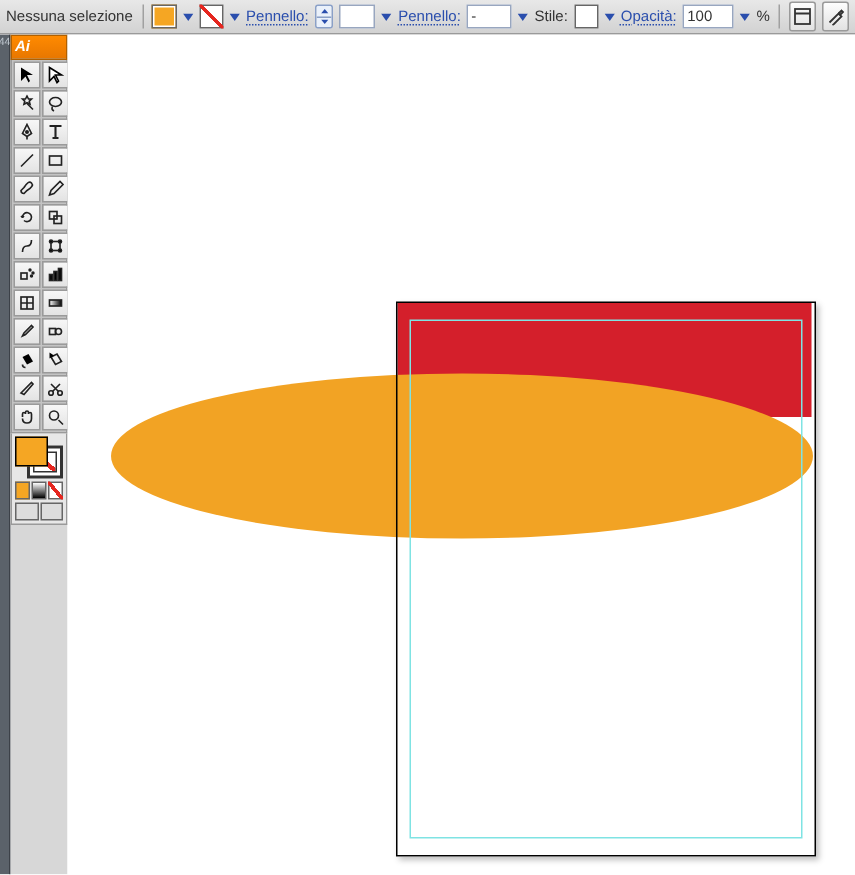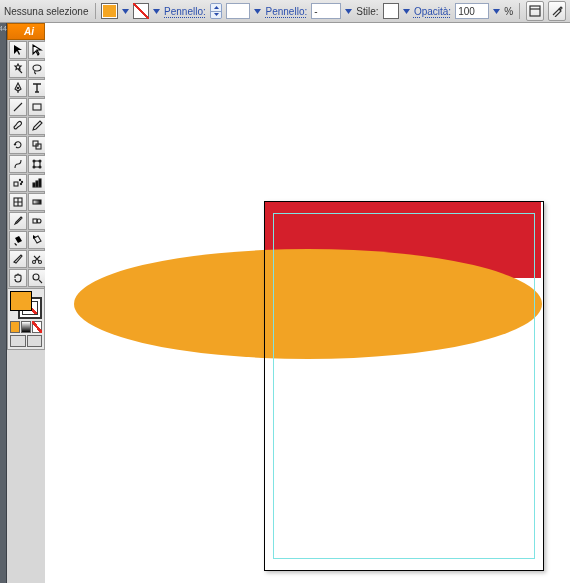--- a/index.html
+++ b/index.html
@@ -125,21 +125,21 @@
     width: 38px;
     display: flex;
     flex-direction: column;
     background: #d7d7d7;
   }
   .tools-header {
     height: 15px;
     background: linear-gradient(#ff8a00, #e87700);
     border: 1px solid #b06000;
     display: flex; align-items: center; justify-content: flex-start;
-    padding-left: 16px;
+    padding-left: 2px;
     color: #fff;
     font-weight: bold;
     font-style: italic;
     font-size: 10px;
   }
   .tool-grid {
     display: grid;
     grid-template-columns: 18px 18px;
     grid-auto-rows: 18px;
     gap: 1px;

